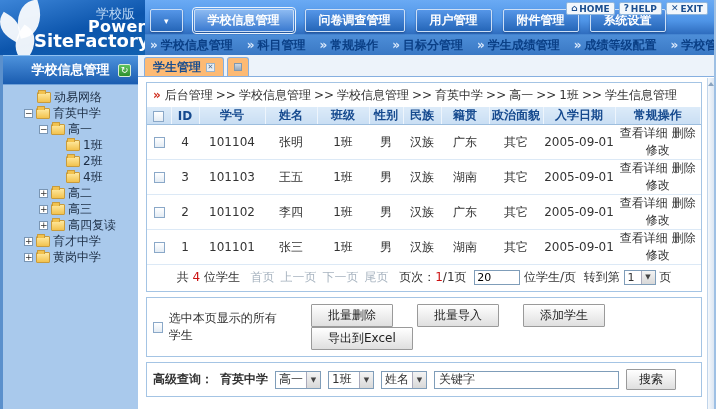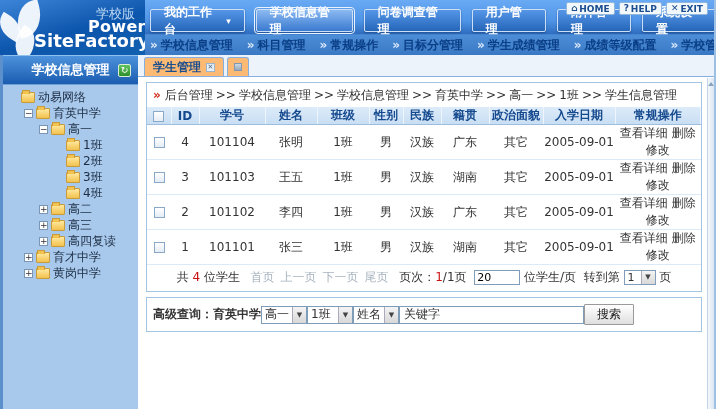--- a/index.html
+++ b/index.html
@@ -149,38 +149,37 @@
   
   #actions-bar { display:flex; align-items:center; padding:6px 6px; gap:6px; }
   #select-all-label { color:#333; font-size:12px; margin-right:22px; }
   .gray-btn {
     background:linear-gradient(180deg,#ffffff,#dfdfdf);
     border:1px solid #9a9a9a; border-radius:1px;
     font-size:12px; color:#222; padding:2px 16px; margin-right:24px; cursor:pointer;
     font-family:inherit;
   }
   
-  #query-bar { display:flex; align-items:center; padding:6px 6px; }
+  #query-bar { display:flex; align-items:center; padding:6px 6px; gap:7px; }
   #query-label, #query-school { font-weight:bold; color:#333; font-size:12px; }
   .q-select { height:18px; }
   .q-select .val { font-size:12px; min-width:30px; }
   .q-select .dd { height:16px; line-height:16px; }
   #keyword-input {
     width:185px; height:18px; border:1px solid #7f9db9; font-size:12px; padding:0 4px;
     color:#333; font-family:inherit;
   }
   #search-button { margin:0; padding:1px 12px;font-family:Liberation Mono, monospace; }
 </style>
 </head>
 <body>
 
 <div id="banner">
   <div id="main-menu">
       <div class="menu-btn">
-        <span>我的工作台</span>
         <span class="arrow">▾</span>
       </div>
       <div class="menu-btn active">
         <span>学校信息管理</span>
       </div>
       <div class="menu-btn">
         <span>问卷调查管理</span>
       </div>
       <div class="menu-btn">
         <span>用户管理</span>
@@ -224,21 +223,21 @@
       </span>
     </div>
 </div>
 
 <div id="sidebar">
   <div id="sidebar-header">
     <span id="sidebar-title">学校信息管理</span>
     <span id="refresh-tree">↻</span>
   </div>
   <div id="tree">
-      <div class="tree-row" style="padding-left: 6px;">
+      <div class="tree-row" style="padding-left: 22px;">
         <span class="toggle spacer"></span>
         <span class="folder"></span>
         <span class="label">动易网络</span>
       </div>
       <div class="tree-row" style="padding-left: 21px;">
         <span class="toggle">−</span>
         <span class="folder"></span>
         <span class="label">育英中学</span>
       </div>
       <div class="tree-row" style="padding-left: 36px;">
@@ -248,25 +247,20 @@
       </div>
       <div class="tree-row" style="padding-left: 51px;">
         <span class="toggle spacer"></span>
         <span class="folder"></span>
         <span class="label">1班</span>
       </div>
       <div class="tree-row" style="padding-left: 51px;">
         <span class="toggle spacer"></span>
         <span class="folder"></span>
         <span class="label">2班</span>
-      </div>
-      <div class="tree-row" style="padding-left: 51px;">
-        <span class="toggle spacer"></span>
-        <span class="folder"></span>
-        <span class="label">3班</span>
       </div>
       <div class="tree-row" style="padding-left: 51px;">
         <span class="toggle spacer"></span>
         <span class="folder"></span>
         <span class="label">4班</span>
       </div>
       <div class="tree-row" style="padding-left: 36px;">
         <span class="toggle">+</span>
         <span class="folder"></span>
         <span class="label">高二</span>
@@ -401,20 +395,27 @@
       <span>位学生/页</span>
       &nbsp;<span>转到第</span>
       <span class="mini-select">
         <span class="val">1</span>
         <span class="dd">▼</span>
       </span>
       <span>页</span>
     </div>
   </div>
 
+  <div class="box">
+    <div id="actions-bar">
+      <span class="checkbox"></span>
+      <span id="select-all-label">选中本页显示的所有学生</span>
+      <span id="action-buttons"><button class="gray-btn">批量删除</button><button class="gray-btn">批量导入</button><button class="gray-btn">添加学生</button><button class="gray-btn">导出到Excel</button></span>
+    </div>
+  </div>
 
   <div class="box">
     <div id="query-bar">
       <span id="query-label">高级查询：</span>
       <span id="query-school">育英中学</span>
       <span class="mini-select q-select">
         <span class="val">高一</span>
         <span class="dd">▼</span>
       </span>
       <span class="mini-select q-select">

